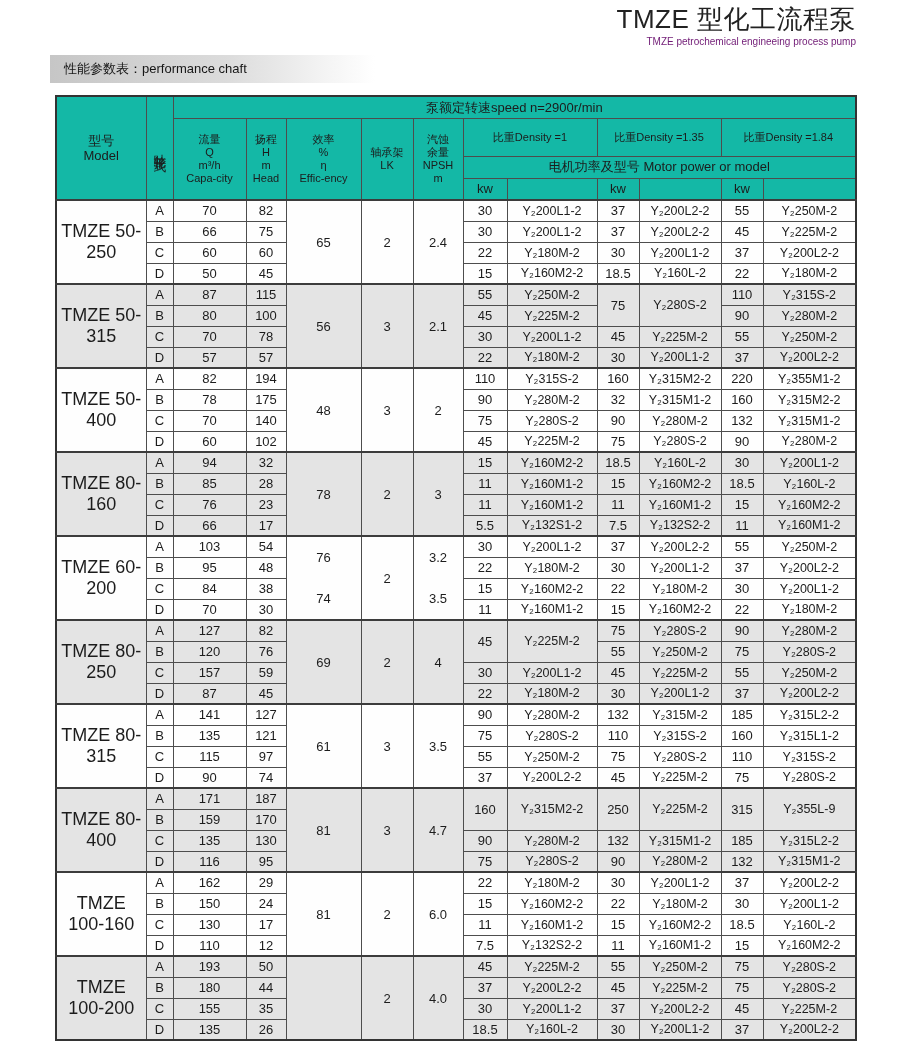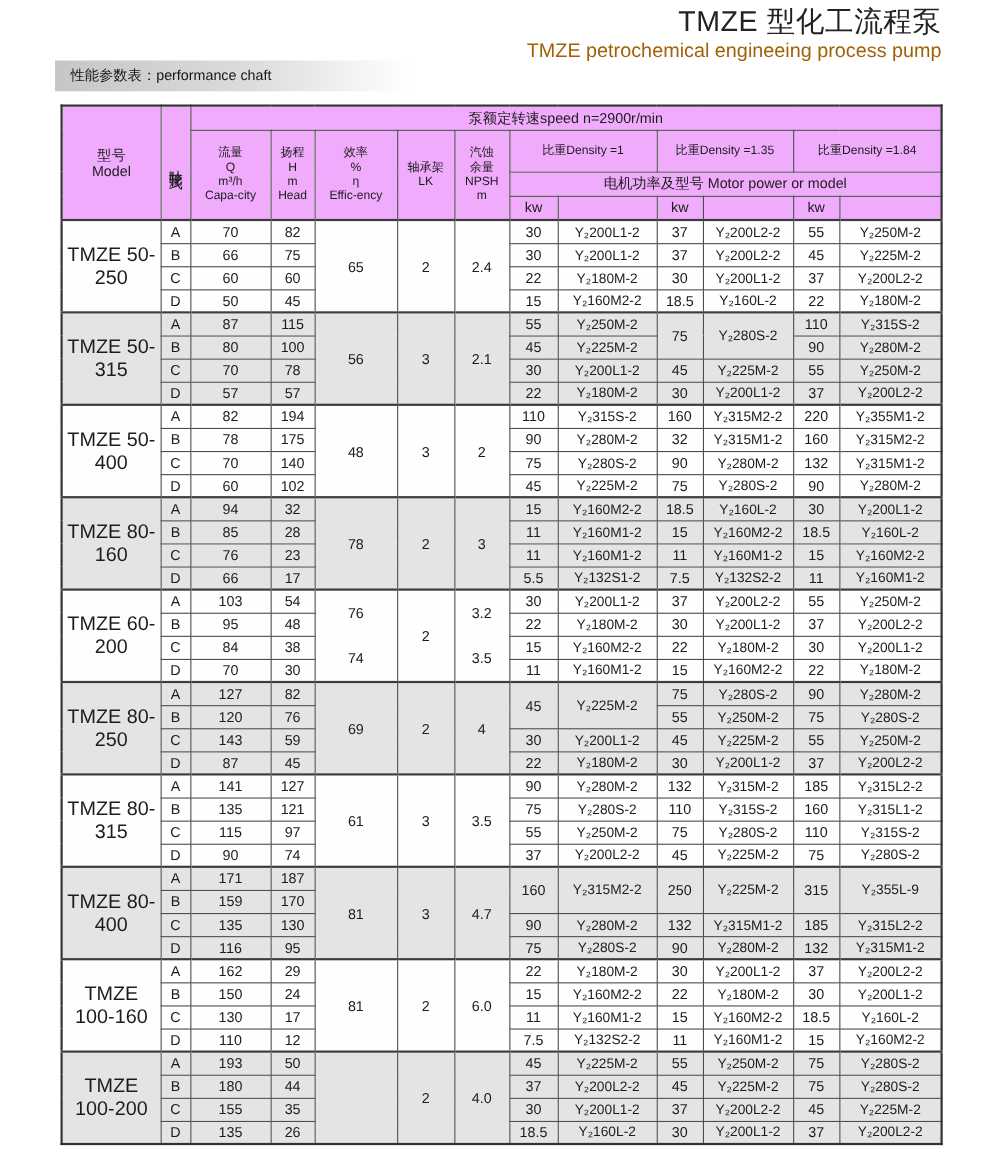--- a/index.html
+++ b/index.html
@@ -2,31 +2,31 @@
 <html><head>
 <meta charset="utf-8">
 <style>
   * { margin:0; padding:0; box-sizing:border-box; }
   html,body { width:900px; height:1054px; background:#ffffff; overflow:hidden;
     font-family:"Liberation Sans","DejaVu Sans",sans-serif; color:#1c1c1c; }
   .page { position:relative; width:900px; height:1054px; background:#fff; }
 
   .title { position:absolute; top:2px; right:44px; font-size:26px; letter-spacing:0.5px;
     color:#222; text-align:right; }
-  .subtitle { position:absolute; top:36px; right:44px; font-size:18px; color:#a16207; text-align:right; }
+  .subtitle { position:absolute; top:36px; right:44px; font-size:10px; color:#701a75; text-align:right; }
 
   .section-bar { position:absolute; left:50px; top:55px; width:325px; height:28px;
     background:linear-gradient(to right,#c6c6c6 0%,#dcdcdc 55%,#f4f4f4 85%,#ffffff 100%);
     font-size:13px; line-height:28px; padding-left:14px; color:#161616; }
 
   table.perf { position:absolute; left:55px; top:95px; width:800px;
     border-collapse:collapse; table-layout:fixed; border:2px solid #333; }
   th, td { border:1px solid #4d4d4d; text-align:center; vertical-align:middle;
     font-weight:normal; font-size:13px; overflow:hidden; padding:0; }
-  thead th { background:#f0abfc; line-height:1.18; white-space:pre-line;margin-left:25px; }
+  thead th { background:#14b8a6; line-height:1.18; white-space:pre-line;margin-left:25px; }
   thead tr.h1 th { height:22px; }
   thead tr.h2 th { height:38px; font-size:11px; }
   thead tr.h3 th { height:22px; }
   thead tr.h4 th { height:22px; }
   thead { border-bottom:2px solid #333; }
 
   th.vert { writing-mode:vertical-lr; text-orientation:upright; letter-spacing:2px;
     font-size:12.5px; padding:2px 0; }
 
   tbody td { height:21px; background:#fefefe; }
@@ -411,21 +411,21 @@
           <td class="form">B</td>
           <td>120</td>
           <td>76</td>
           <td>55</td>
           <td class="mdl">Y₂250M-2</td>
           <td>75</td>
           <td class="mdl">Y₂280S-2</td>
         </tr>
         <tr class="shaded">
           <td class="form">C</td>
-          <td>143</td>
+          <td>157</td>
           <td>59</td>
           <td>30</td>
           <td class="mdl">Y₂200L1-2</td>
           <td>45</td>
           <td class="mdl">Y₂225M-2</td>
           <td>55</td>
           <td class="mdl">Y₂250M-2</td>
         </tr>
         <tr class="shaded">
           <td class="form">D</td>

